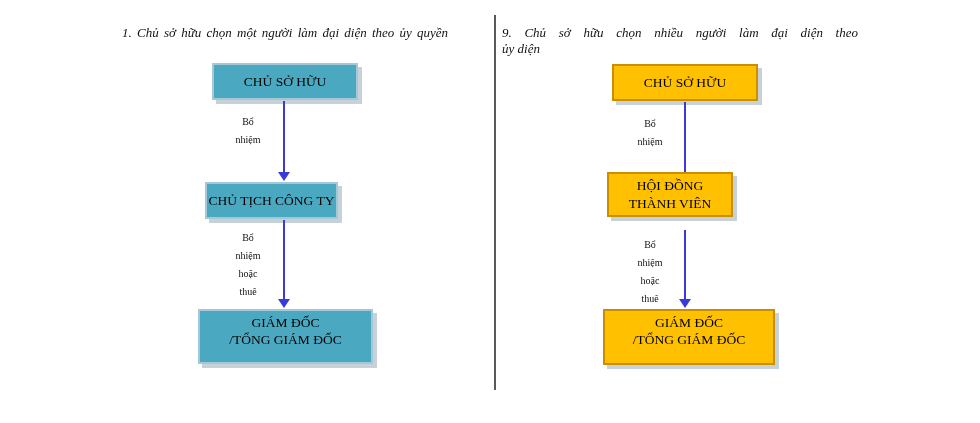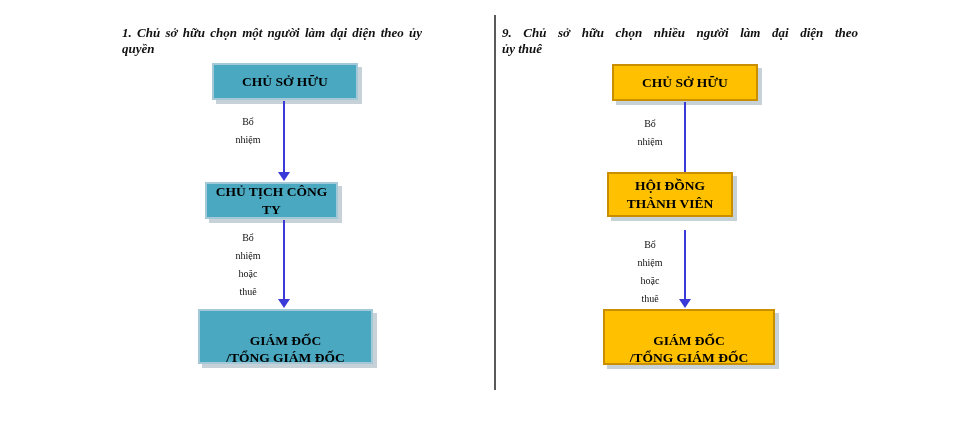--- a/index.html
+++ b/index.html
@@ -10,47 +10,47 @@
     background: #ffffff;
     font-family: "Liberation Serif", serif;
     color: #000;
     overflow: hidden;
   }
 
   
   .title {
     position: absolute;
     font-style: italic;
-    font-weight: bold;
+    font-weight: normal;
     font-size: 13px;
     line-height: 16px;
     color: #111;
   }
   .title-left  { left: 122px; top: 25px; width: 330px; word-spacing: 2px; }
   .title-right { left: 502px; top: 25px; width: 356px; }
   .justify-line { text-align: justify; text-align-last: justify; }
 
   
   .box {
     position: absolute;
     box-sizing: border-box;
     display: flex;
     align-items: center;
     justify-content: center;
     text-align: center;
-    font-weight: bold;
+    font-weight: normal;
     font-size: 13.5px;
     line-height: 1.28;
     white-space: pre-line;
     color: #000;
     box-shadow: 4px 4px 0 var(--shadow);
   }
   .teal   { background: var(--teal_fill);   border: 2px solid var(--teal_border); }
   .orange { background: var(--orange_fill); border: 2px solid var(--orange_border); }
-  .top-text { align-items: flex-start; padding-top: 21px; }
+  .top-text { align-items: flex-start; padding-top: 3px; }
 
   .box-l1 { left: 212px; top: 63px;  width: 146px; height: 37px; }
   .box-l2 { left: 205px; top: 182px; width: 133px; height: 37px; }
   .box-l3 { left: 198px; top: 309px; width: 175px; height: 55px; }
   .box-r1 { left: 612px; top: 64px;  width: 146px; height: 37px; }
   .box-r2 { left: 607px; top: 172px; width: 126px; height: 45px; }
   .box-r3 { left: 603px; top: 309px; width: 172px; height: 56px; }
 
   
   .arrow {
@@ -125,21 +125,21 @@
 
     <div class="box teal box-l3 top-text">GIÁM ĐỐC
 /TỔNG GIÁM ĐỐC</div>
   </section>
 
   <div class="divider"></div>
 
   <section>
     <div class="title title-right">
       <div class="justify-line">9. Chủ sở hữu chọn nhiều người làm đại diện theo</div>
-      <div>ủy thuê</div>
+      <div>ủy diện</div>
     </div>
 
     <div class="box orange box-r1">CHỦ SỞ HỮU</div>
 
     <div class="arrow arrow-r1">
       <span class="shaft"></span>
       <span class="head"></span>
     </div>
     <div class="arrow-label label-r1">Bổ
 nhiệm</div>

